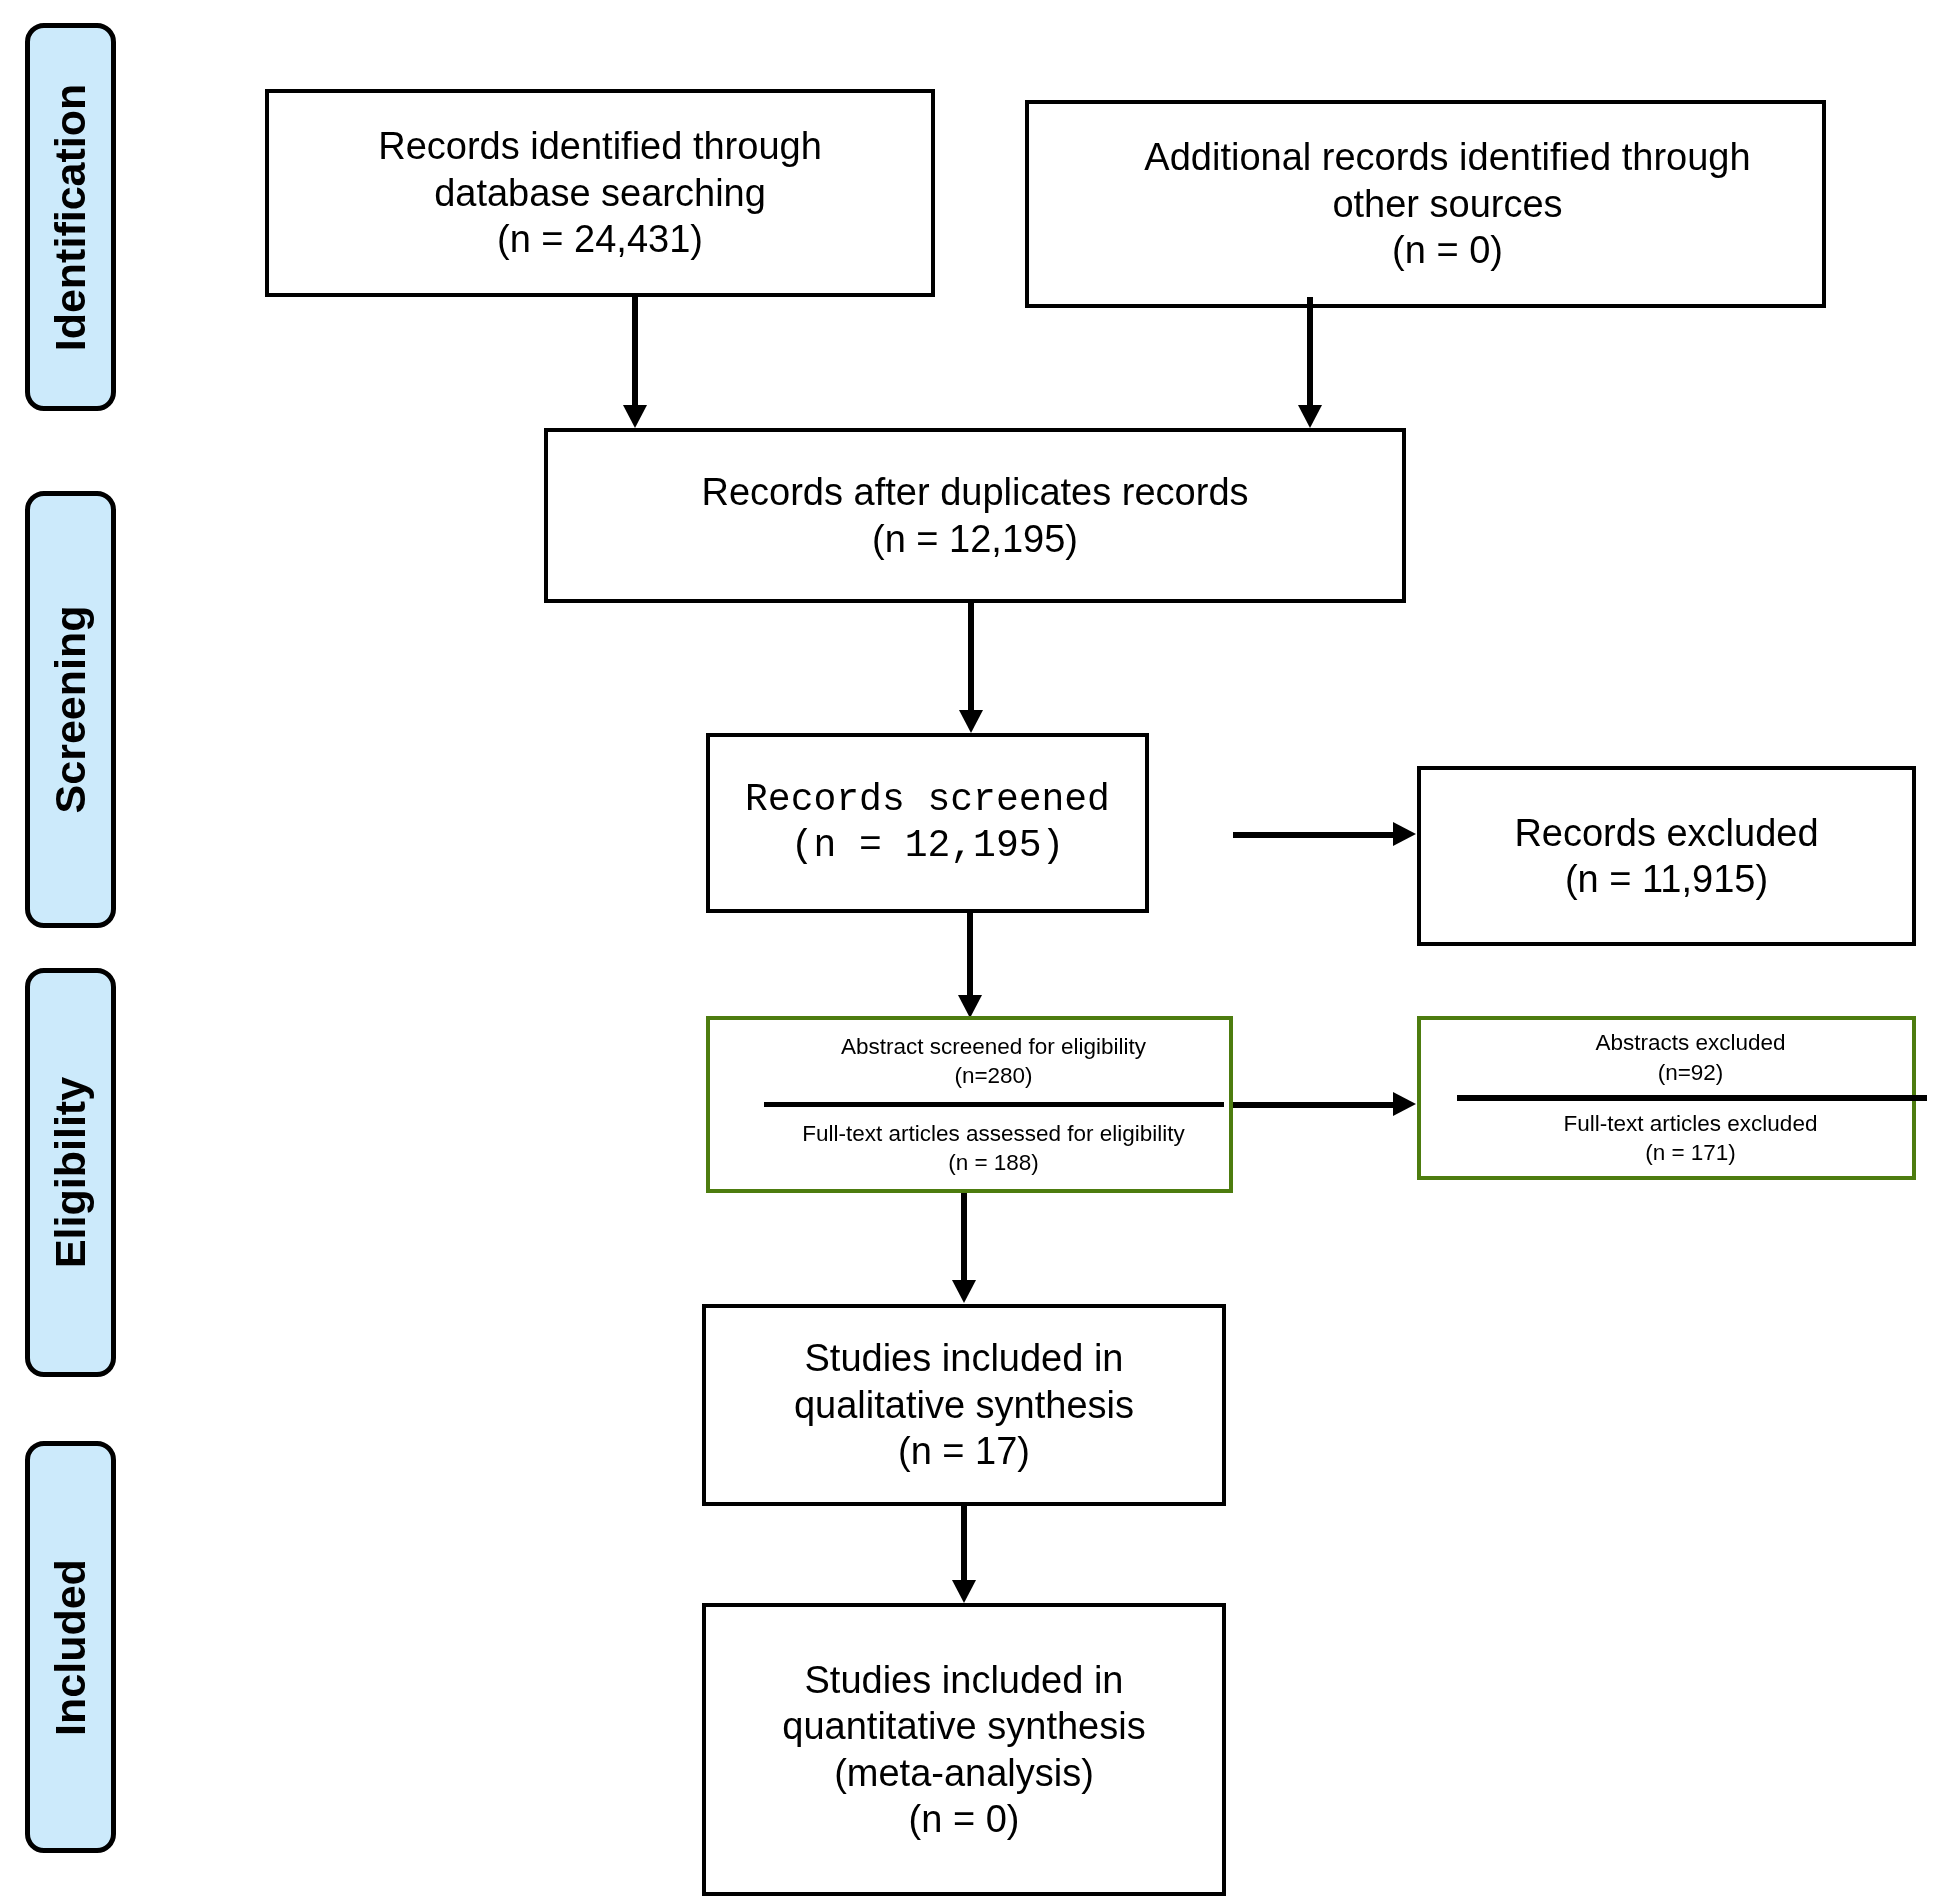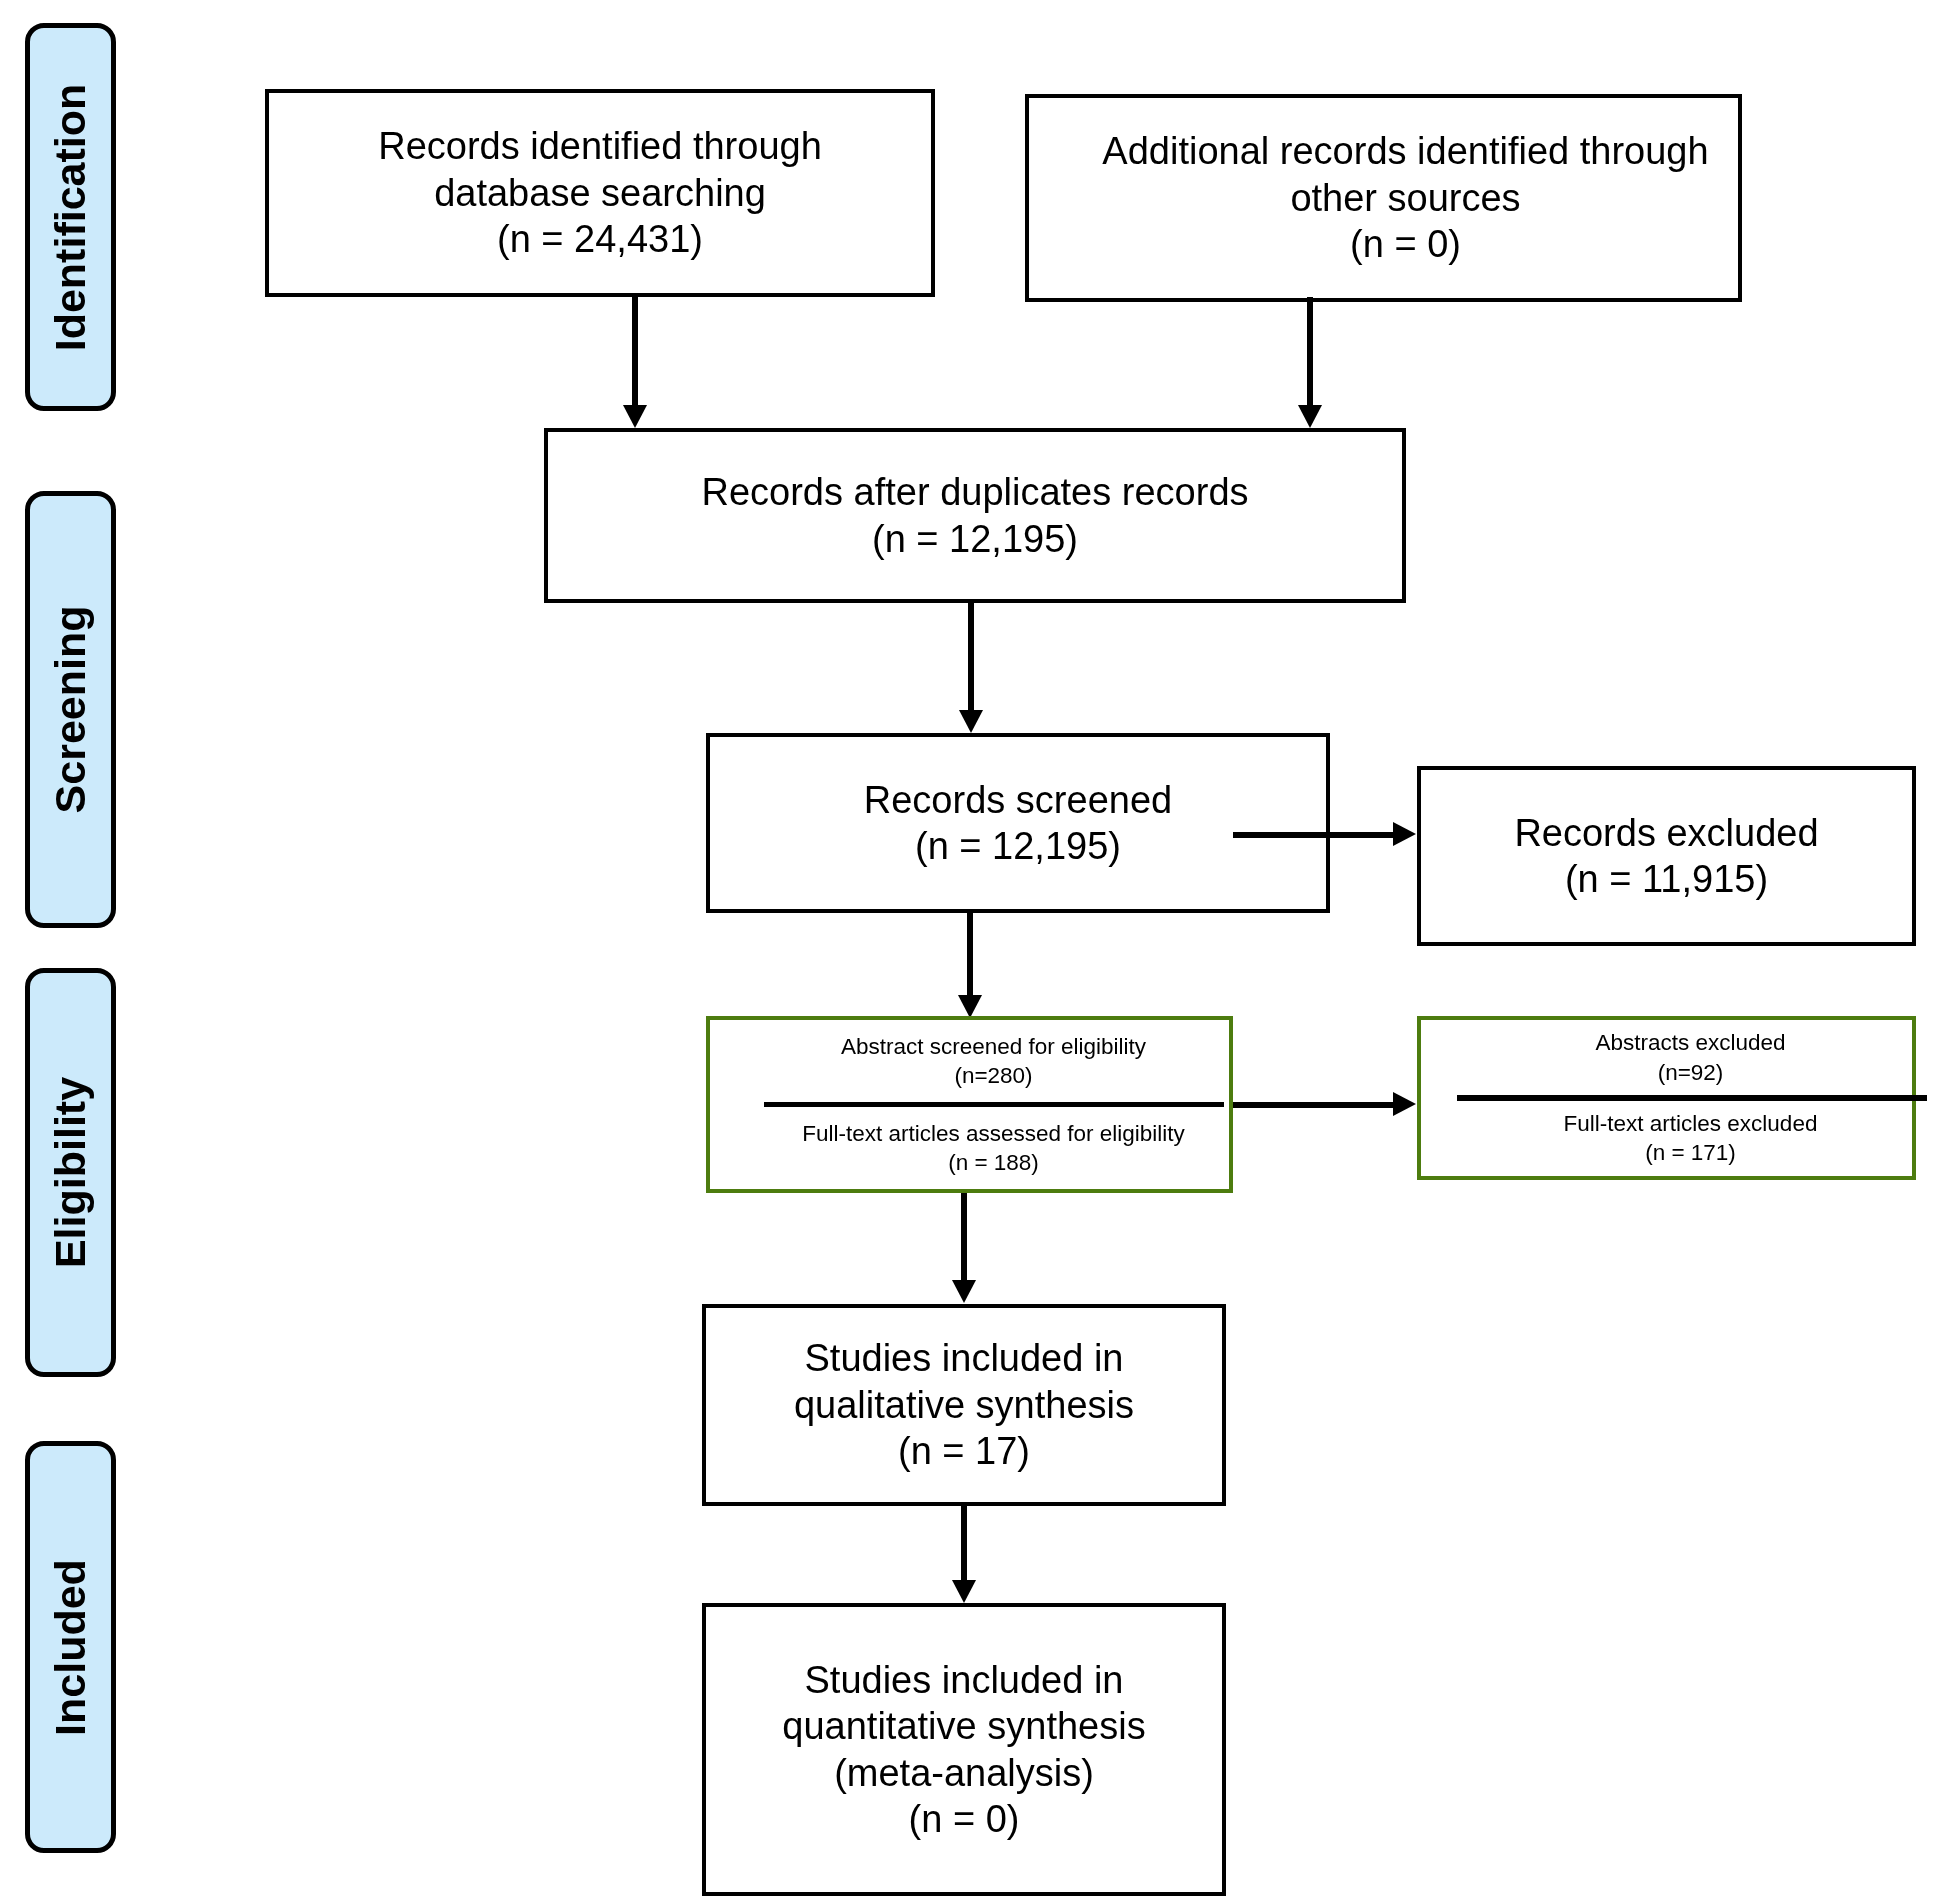--- a/index.html
+++ b/index.html
@@ -116,41 +116,41 @@
   <div class="stage-tab" style="left:25px; top:1441px; width:91px; height:412px;">
     <span class="stage-label">Included</span>
   </div>
 
   <div class="flow-box txt-lg" style="left:265px; top:89px; width:670px; height:208px;">
     <div class="line">Records identified through</div>
     <div class="line">database searching</div>
     <div class="line">(n = 24,431)</div>
   </div>
 
-  <div class="flow-box txt-lg" style="left:1025px; top:94px; width:717px; height:208px;padding-left:44px;">
+  <div class="flow-box txt-lg" style="left:1025px; top:100px; width:801px; height:208px;padding-left:44px;">
     <div class="line">Additional records identified through</div>
     <div class="line">other sources</div>
     <div class="line">(n = 0)</div>
   </div>
 
   <div class="v-line" style="left:632px; top:297px; height:110px;"></div>
   <div class="arrow-down" style="left:623px; top:405px;"></div>
 
   <div class="v-line" style="left:1307px; top:297px; height:110px;"></div>
   <div class="arrow-down" style="left:1298px; top:405px;"></div>
 
   <div class="flow-box txt-lg" style="left:544px; top:428px; width:862px; height:175px;">
     <div class="line">Records after duplicates records</div>
     <div class="line">(n = 12,195)</div>
   </div>
 
   <div class="v-line" style="left:968px; top:603px; height:109px;"></div>
   <div class="arrow-down" style="left:959px; top:710px;"></div>
 
-  <div class="flow-box txt-lg" style="left:706px; top:733px; width:624px; height:180px;">
+  <div class="flow-box txt-lg" style="left:706px; top:733px; width:443px; height:180px;font-family:Liberation Mono, monospace;">
     <div class="line">Records screened</div>
     <div class="line">(n = 12,195)</div>
   </div>
 
   <div class="flow-box txt-lg" style="left:1417px; top:733px; width:499px; height:180px;margin-top:33px;">
     <div class="line">Records excluded</div>
     <div class="line">(n = 11,915)</div>
   </div>
 
   <div class="h-line" style="left:1233px; top:832px; width:161px;"></div>

